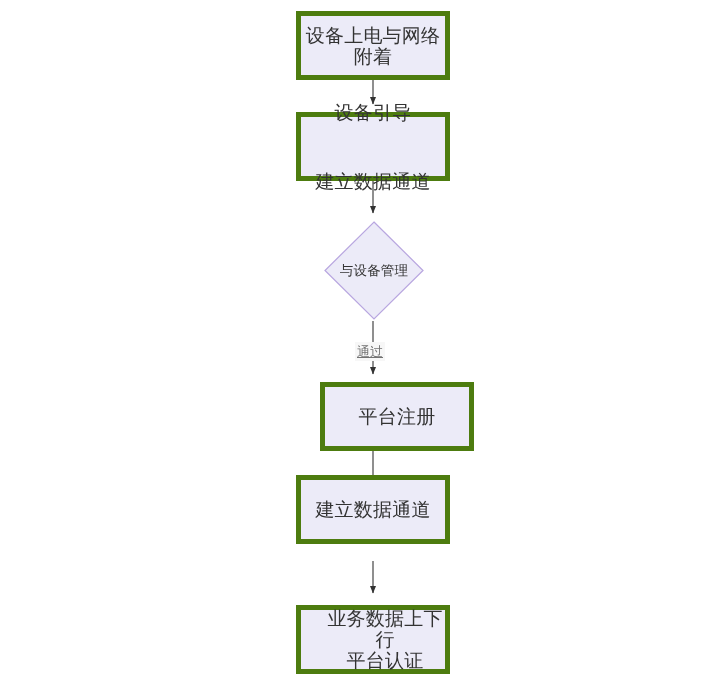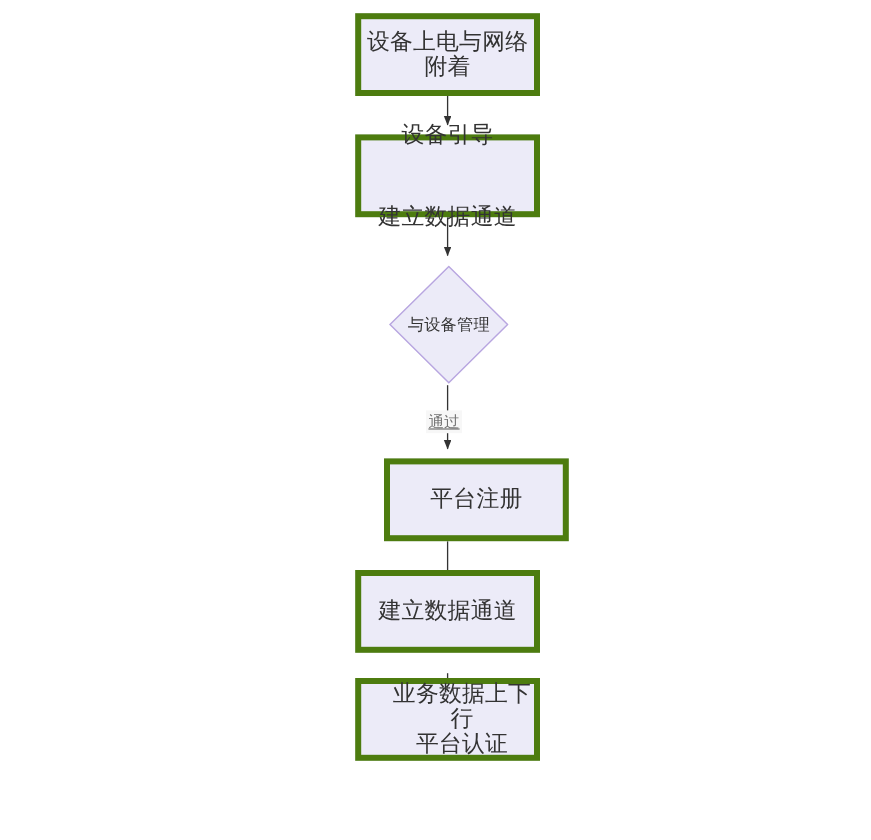--- a/index.html
+++ b/index.html
@@ -42,21 +42,21 @@
   
   .proc {
     left: 296px;
     width: 154px;
     height: 69px;
   }
   #node-power-on   { top: 11px; }
   #node-bootstrap  { top: 112px; gap: 48px; }
   #node-register   { top: 382px; margin-left: 24px; }
   #node-channel    { top: 475px; }
-  #node-data       { top: 565px; padding-left: 24px; }
+  #node-data       { top: 605px; padding-left: 24px; }
 
   
   .decision-wrap {
     position: absolute;
     left: 324px;
     top: 221px;
     width: 100px;
     height: 99px;
   }
   .decision-shape {

